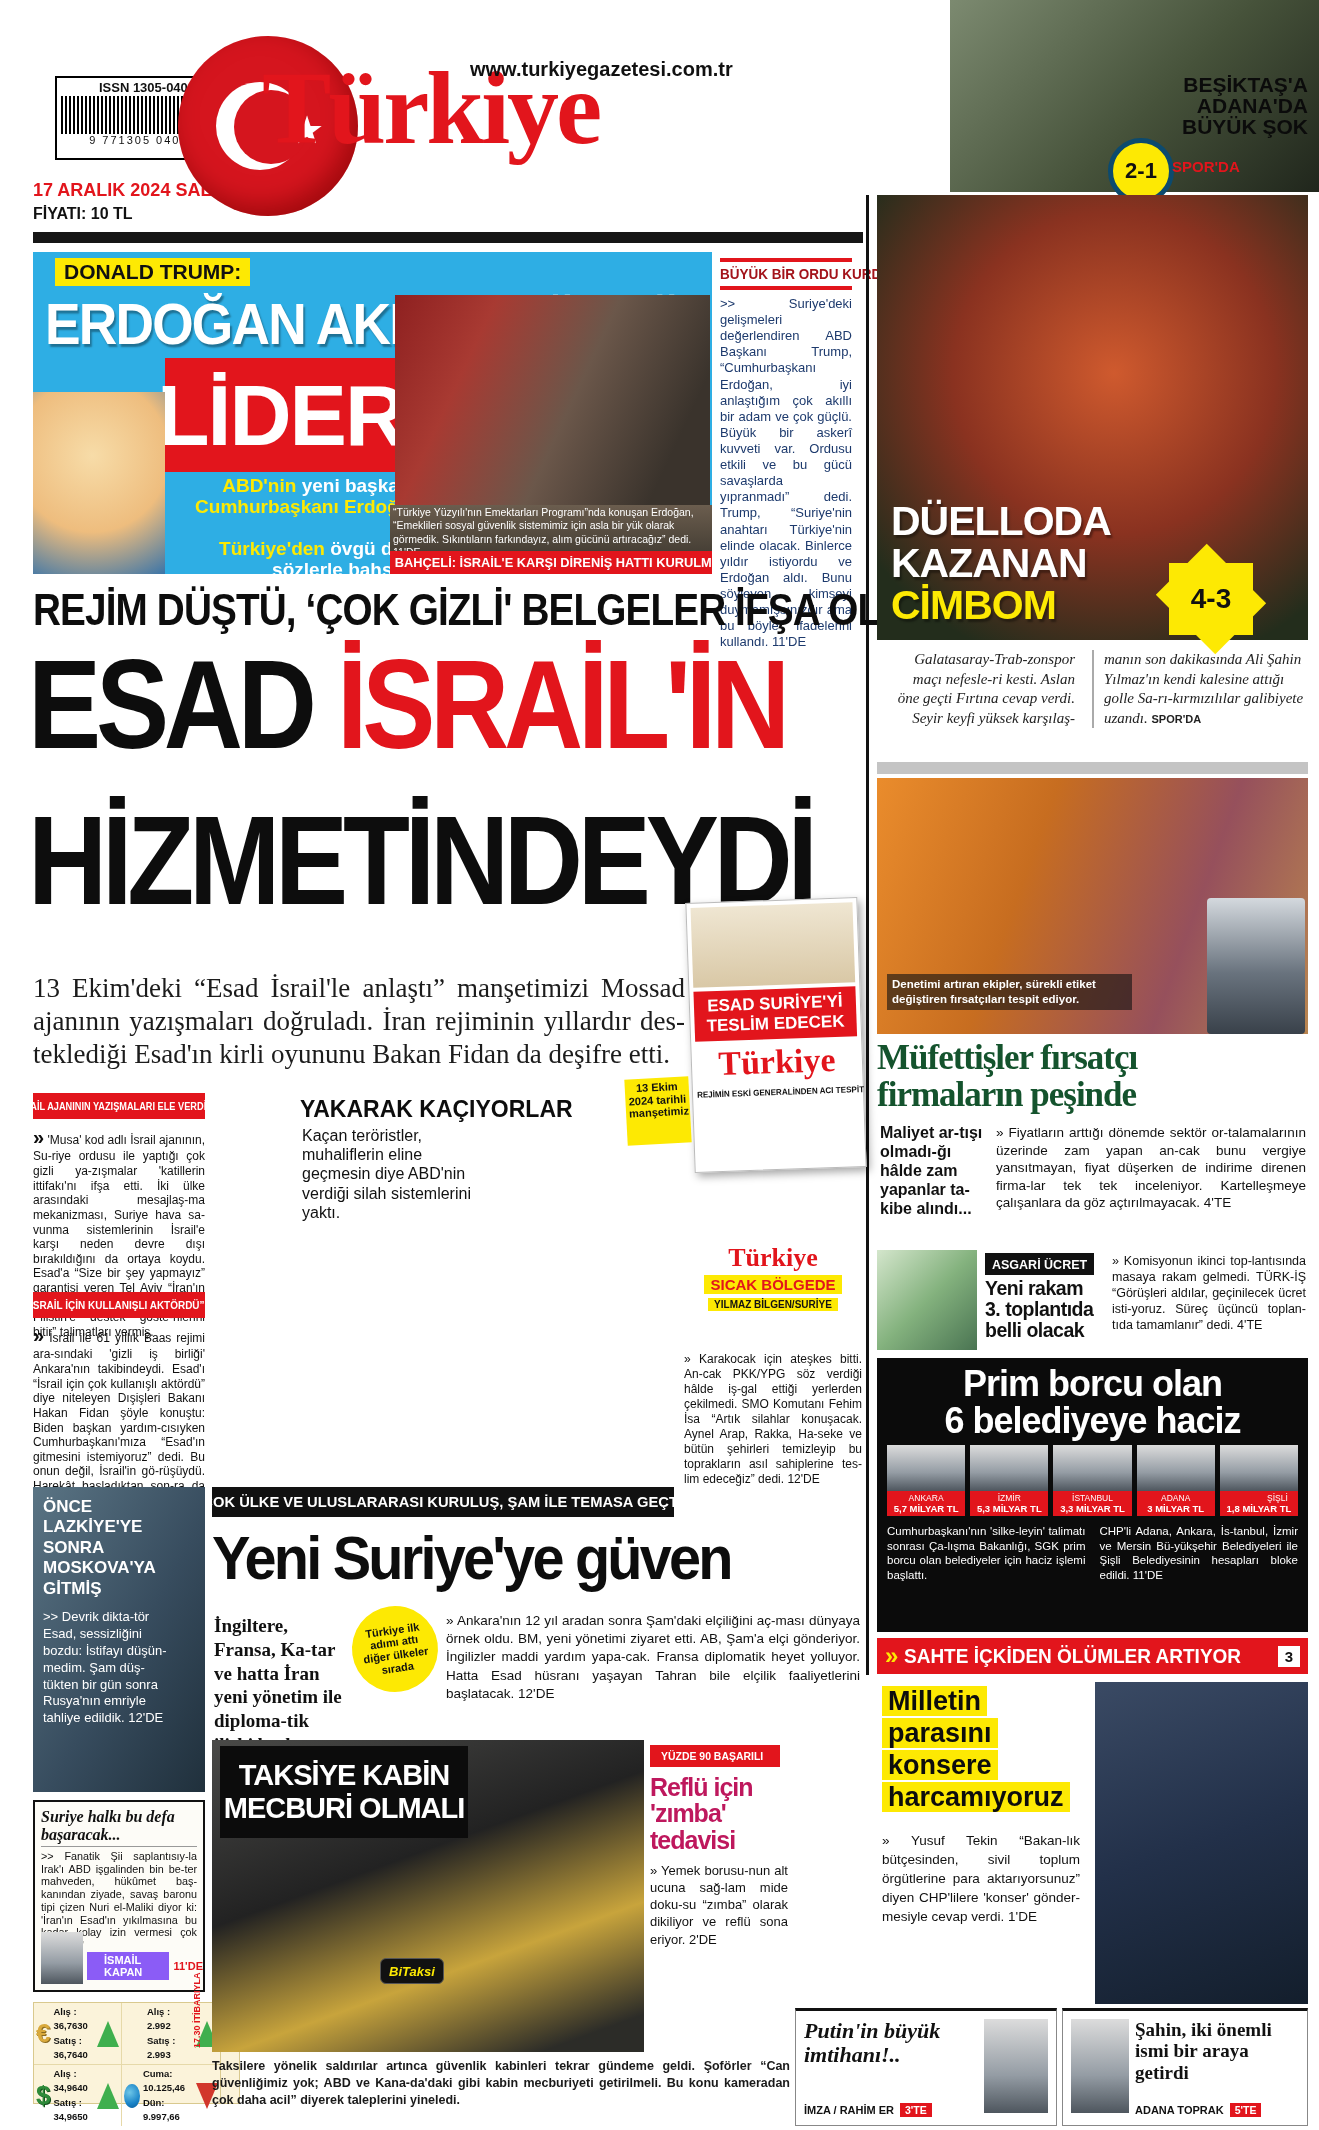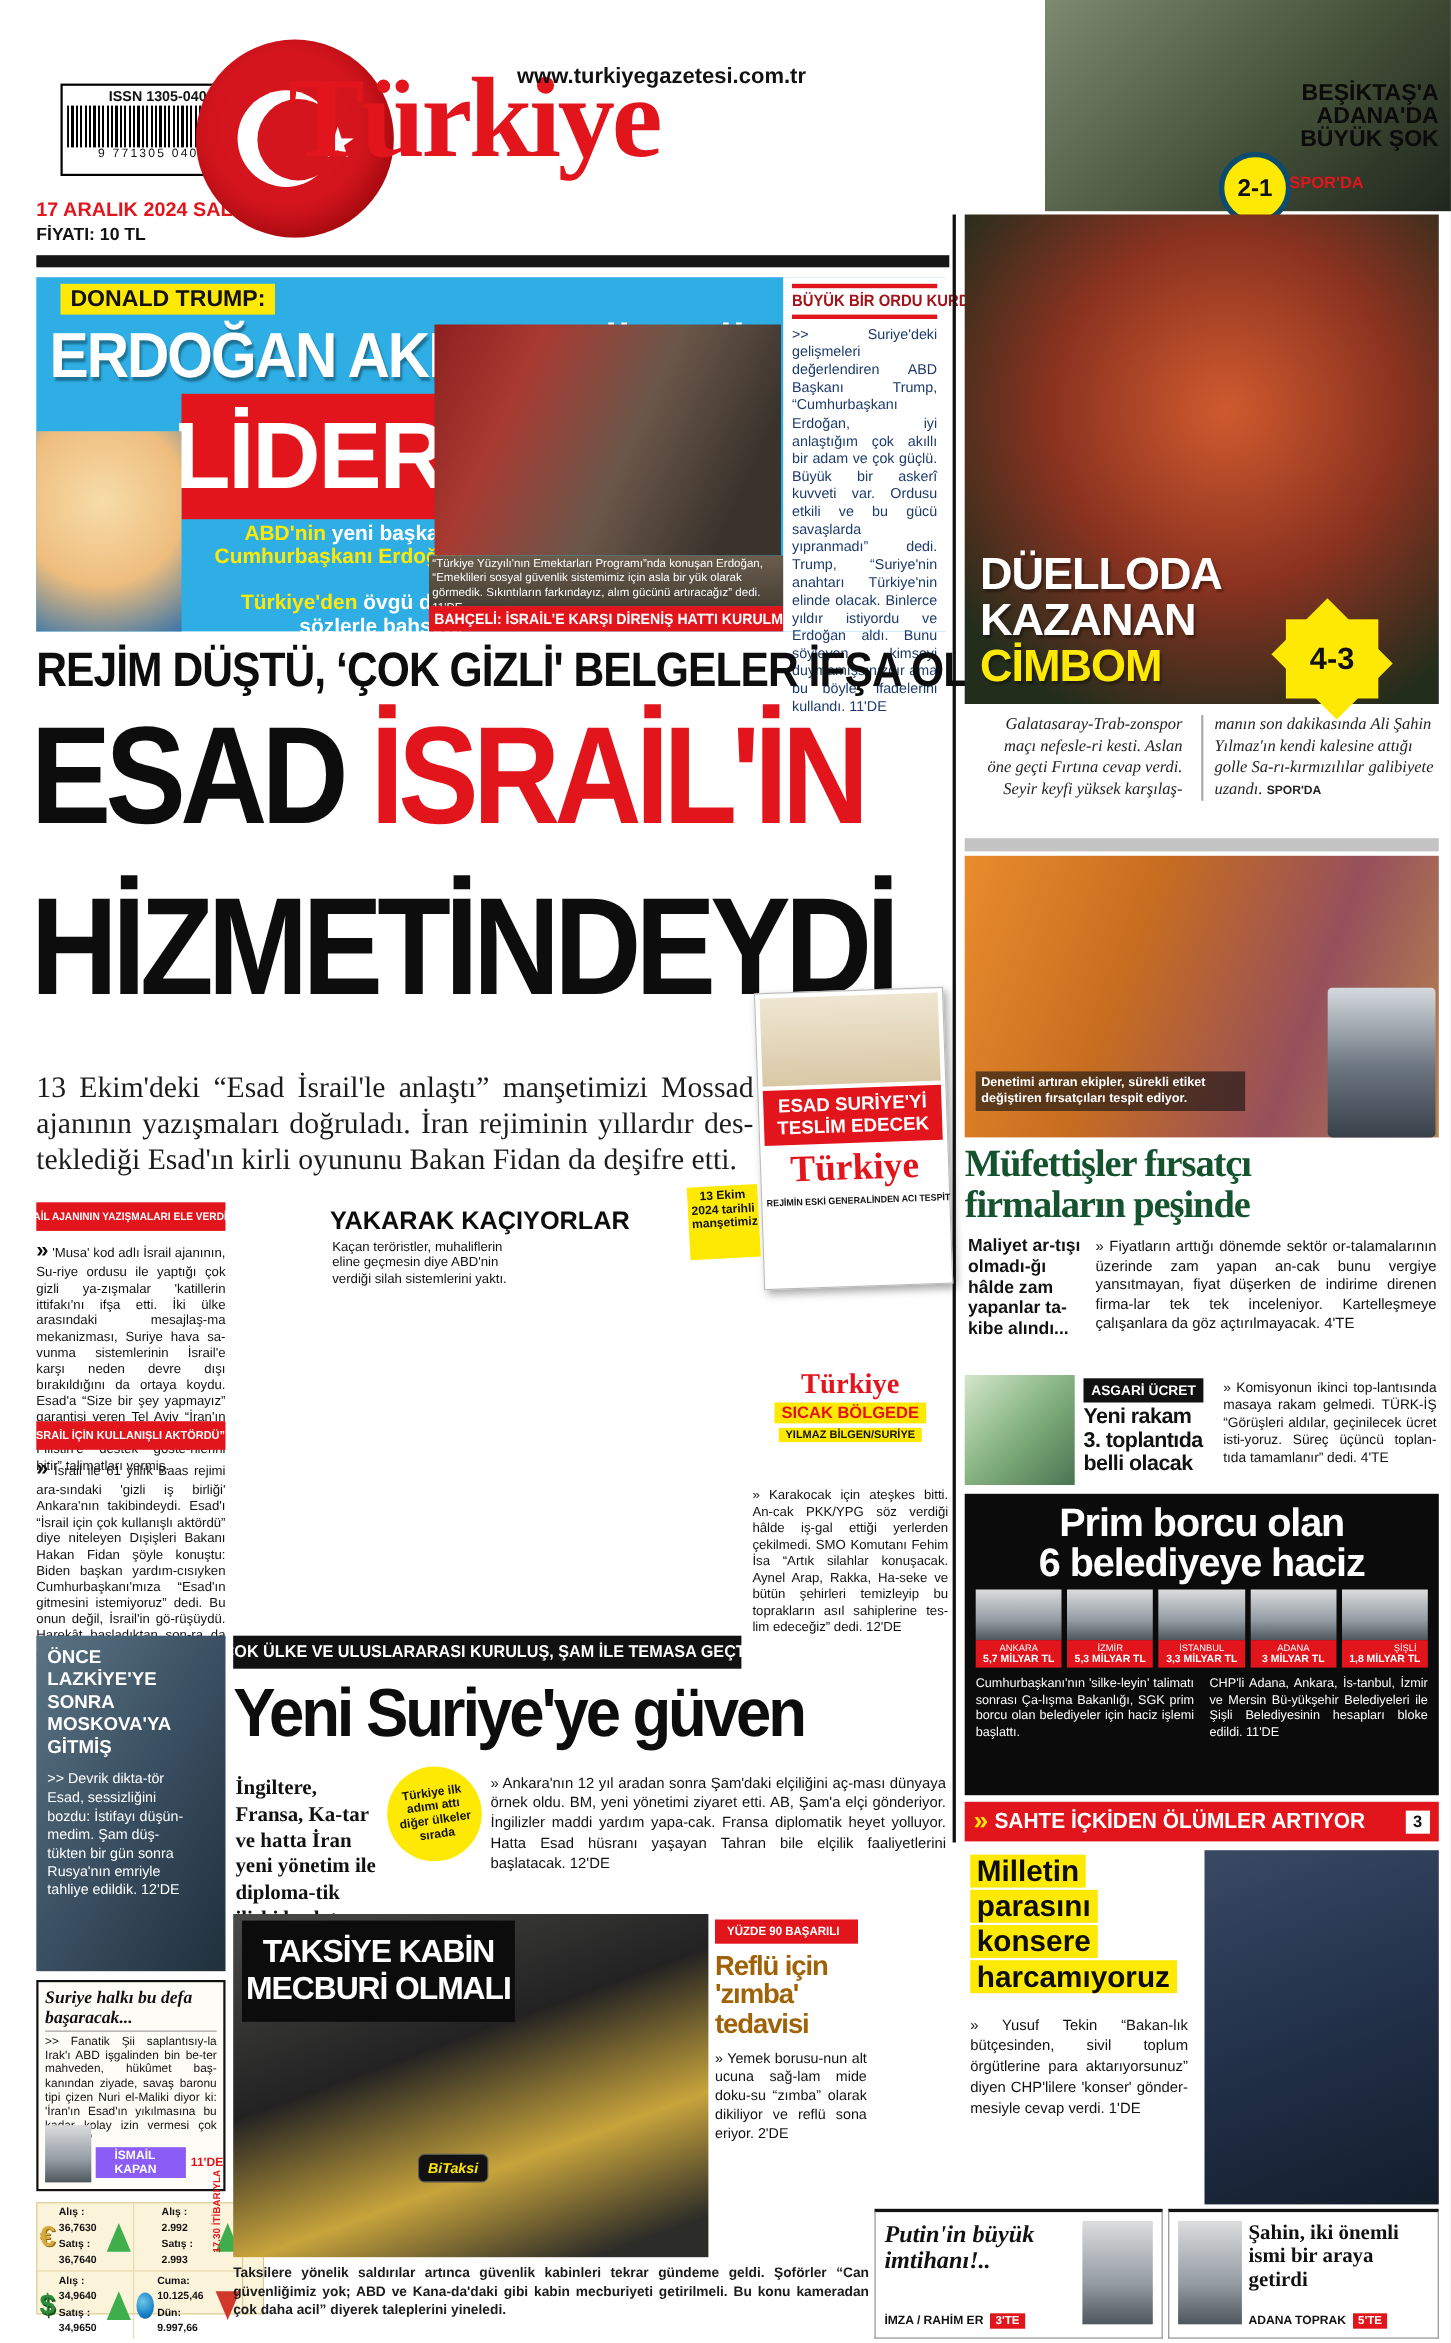--- a/index.html
+++ b/index.html
@@ -136,21 +136,21 @@
   </div>
   <div class="abs label-red" style="left:33px;top:1292px;width:172px;height:26px;">
     <span class="sx" style="font-size:10.5px;transform:scaleX(0.95);">“İSRAİL İÇİN KULLANIŞLI AKTÖRDÜ”</span>
   </div>
   <div class="abs jt" style="left:33px;top:1323px;width:172px;font-size:12px;line-height:1.22;">
     <span class="b" style="font-size:20px;color:#0d0d0d;">»</span>
     <span>İsrail ile 61 yıllık Baas rejimi ara-sındaki 'gizli iş birliği' Ankara'nın takibindeydi. Esad'ı “İsrail için çok kullanışlı aktördü” diye niteleyen Dışişleri Bakanı Hakan Fidan şöyle konuştu: Biden başkan yardım-cısıyken Cumhurbaşkanı'mıza “Esad'ın gitmesini istemiyoruz” dedi. Bu onun değil, İsrail'in gö-rüşüydü. Harekât başladıktan son-ra da ABD, bize İsrail'in Beşar'ın gitmesini istemediğini iletti. 10'DA</span>
   </div>
 
   <div class="abs b" style="left:300px;top:1096px;font-size:23px;color:#0d0d0d;">YAKARAK KAÇIYORLAR</div>
-  <div class="abs" style="left:302px;top:1126px;width:175px;font-size:12px;line-height:1.2;font-weight:500;">Kaçan teröristler, muhaliflerin eline geçmesin diye ABD'nin verdiği silah sistemlerini yaktı.</div>
+  <div class="abs" style="left:302px;top:1126px;width:175px;font-size:16px;line-height:1.2;font-weight:500;">Kaçan teröristler, muhaliflerin eline geçmesin diye ABD'nin verdiği silah sistemlerini yaktı.</div>
 
 
   <div class="abs" style="left:684px;top:1243px;width:178px;text-align:center;">
     <div class="serif b red" style="font-size:26px;">Türkiye</div>
     <div class="ylw b red sx" style="font-size:15px;padding:1px 6px;margin-top:2px;">SICAK BÖLGEDE</div>
     <div class="ylw b sx" style="font-size:10px;padding:1px 6px;margin-top:2px;">YILMAZ BİLGEN/SURİYE</div>
   </div>
   <div class="abs jt" style="left:684px;top:1352px;width:178px;font-size:12px;line-height:1.25;">» Karakocak için ateşkes bitti. An-cak PKK/YPG söz verdiği hâlde iş-gal ettiği yerlerden çekilmedi. SMO Komutanı Fehim İsa “Artık silahlar konuşacak. Aynel Arap, Rakka, Ha-seke ve bütün şehirleri temizleyip bu toprakların asıl sahiplerine tes-lim edeceğiz” dedi. 12'DE</div>
 
   <div class="abs" style="left:212px;top:1487px;width:462px;height:30px;background:#111;display:flex;align-items:center;justify-content:center;">
@@ -211,21 +211,21 @@
     </div>
     <div class="abs" style="left:168px;top:218px;background:#111;border:1px solid #555;border-radius:6px;padding:3px 8px;">
       <span class="b" style="color:#fde903;font-size:13px;font-style:italic;">BiTaksi</span>
     </div>
   </div>
   <div class="abs b jt" style="left:212px;top:2058px;width:578px;font-size:12.5px;line-height:1.35;color:#1a1a1a;">Taksilere yönelik saldırılar artınca güvenlik kabinleri tekrar gündeme geldi. Şoförler “Can güvenliğimiz yok; ABD ve Kana-da'daki gibi kabin mecburiyeti getirilmeli. Bu konu kameradan çok daha acil” diyerek taleplerini yineledi.</div>
 
   <div class="abs label-red" style="left:650px;top:1745px;width:130px;height:22px;">
     <span class="sx" style="font-size:11px;transform:scaleX(0.95);">YÜZDE 90 BAŞARILI</span>
   </div>
-  <div class="abs b" style="left:650px;top:1774px;width:140px;font-size:25px;line-height:1.05;letter-spacing:-1px;color:#a16207;">Reflü için 'zımba' tedavisi</div>
+  <div class="abs b" style="left:650px;top:1774px;width:140px;font-size:25px;line-height:1.05;letter-spacing:-1px;color:#be185d;">Reflü için 'zımba' tedavisi</div>
   <div class="abs jt" style="left:650px;top:1862px;width:138px;font-size:13px;line-height:1.32;">» Yemek borusu-nun alt ucuna sağ-lam mide doku-su “zımba” olarak dikiliyor ve reflü sona eriyor. 2'DE</div>
 
   <div class="abs ph p-gs" style="left:877px;top:195px;width:431px;height:445px;">
     <div class="abs" style="left:14px;top:306px;font-weight:bold;font-size:41px;line-height:1.02;letter-spacing:-1px;">
       <div class="wh shadow-t">DÜELLODA</div>
       <div class="wh shadow-t">KAZANAN</div>
       <div class="shadow-t" style="color:#fde903;">CİMBOM</div>
     </div>
     <div class="star8" style="left:292px;top:368px;width:84px;height:72px;">
       <span class="sq"></span>

